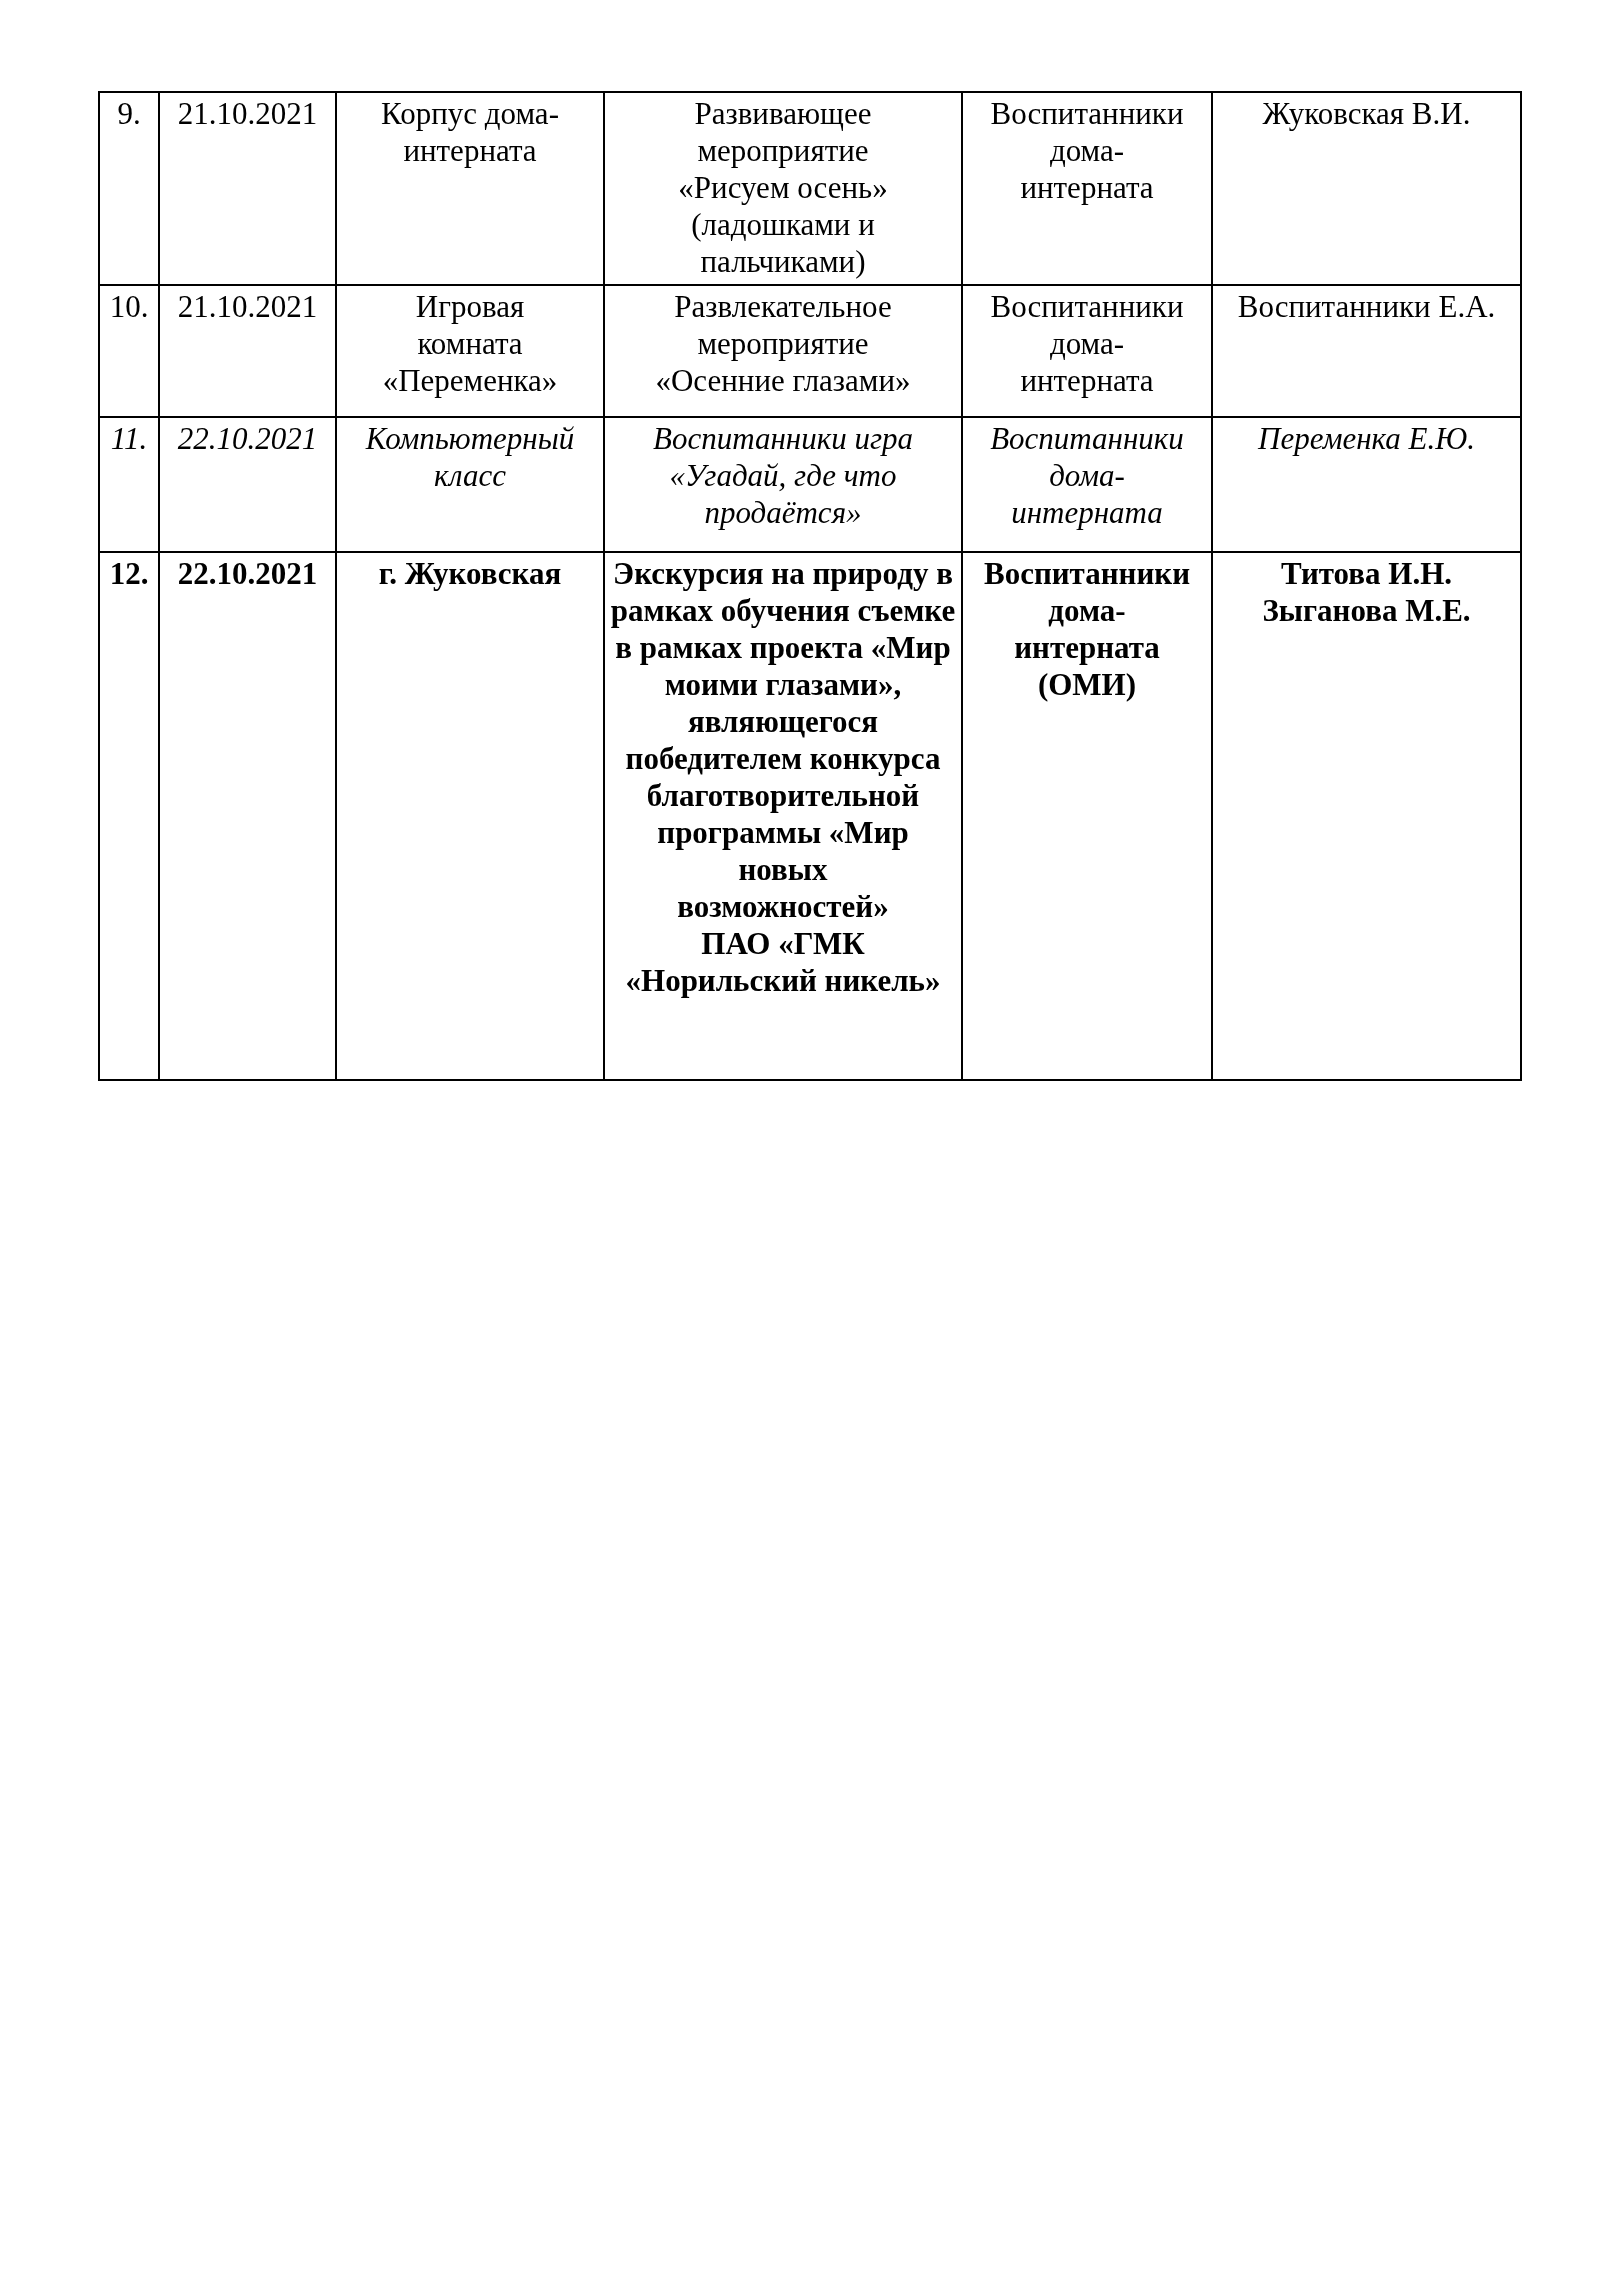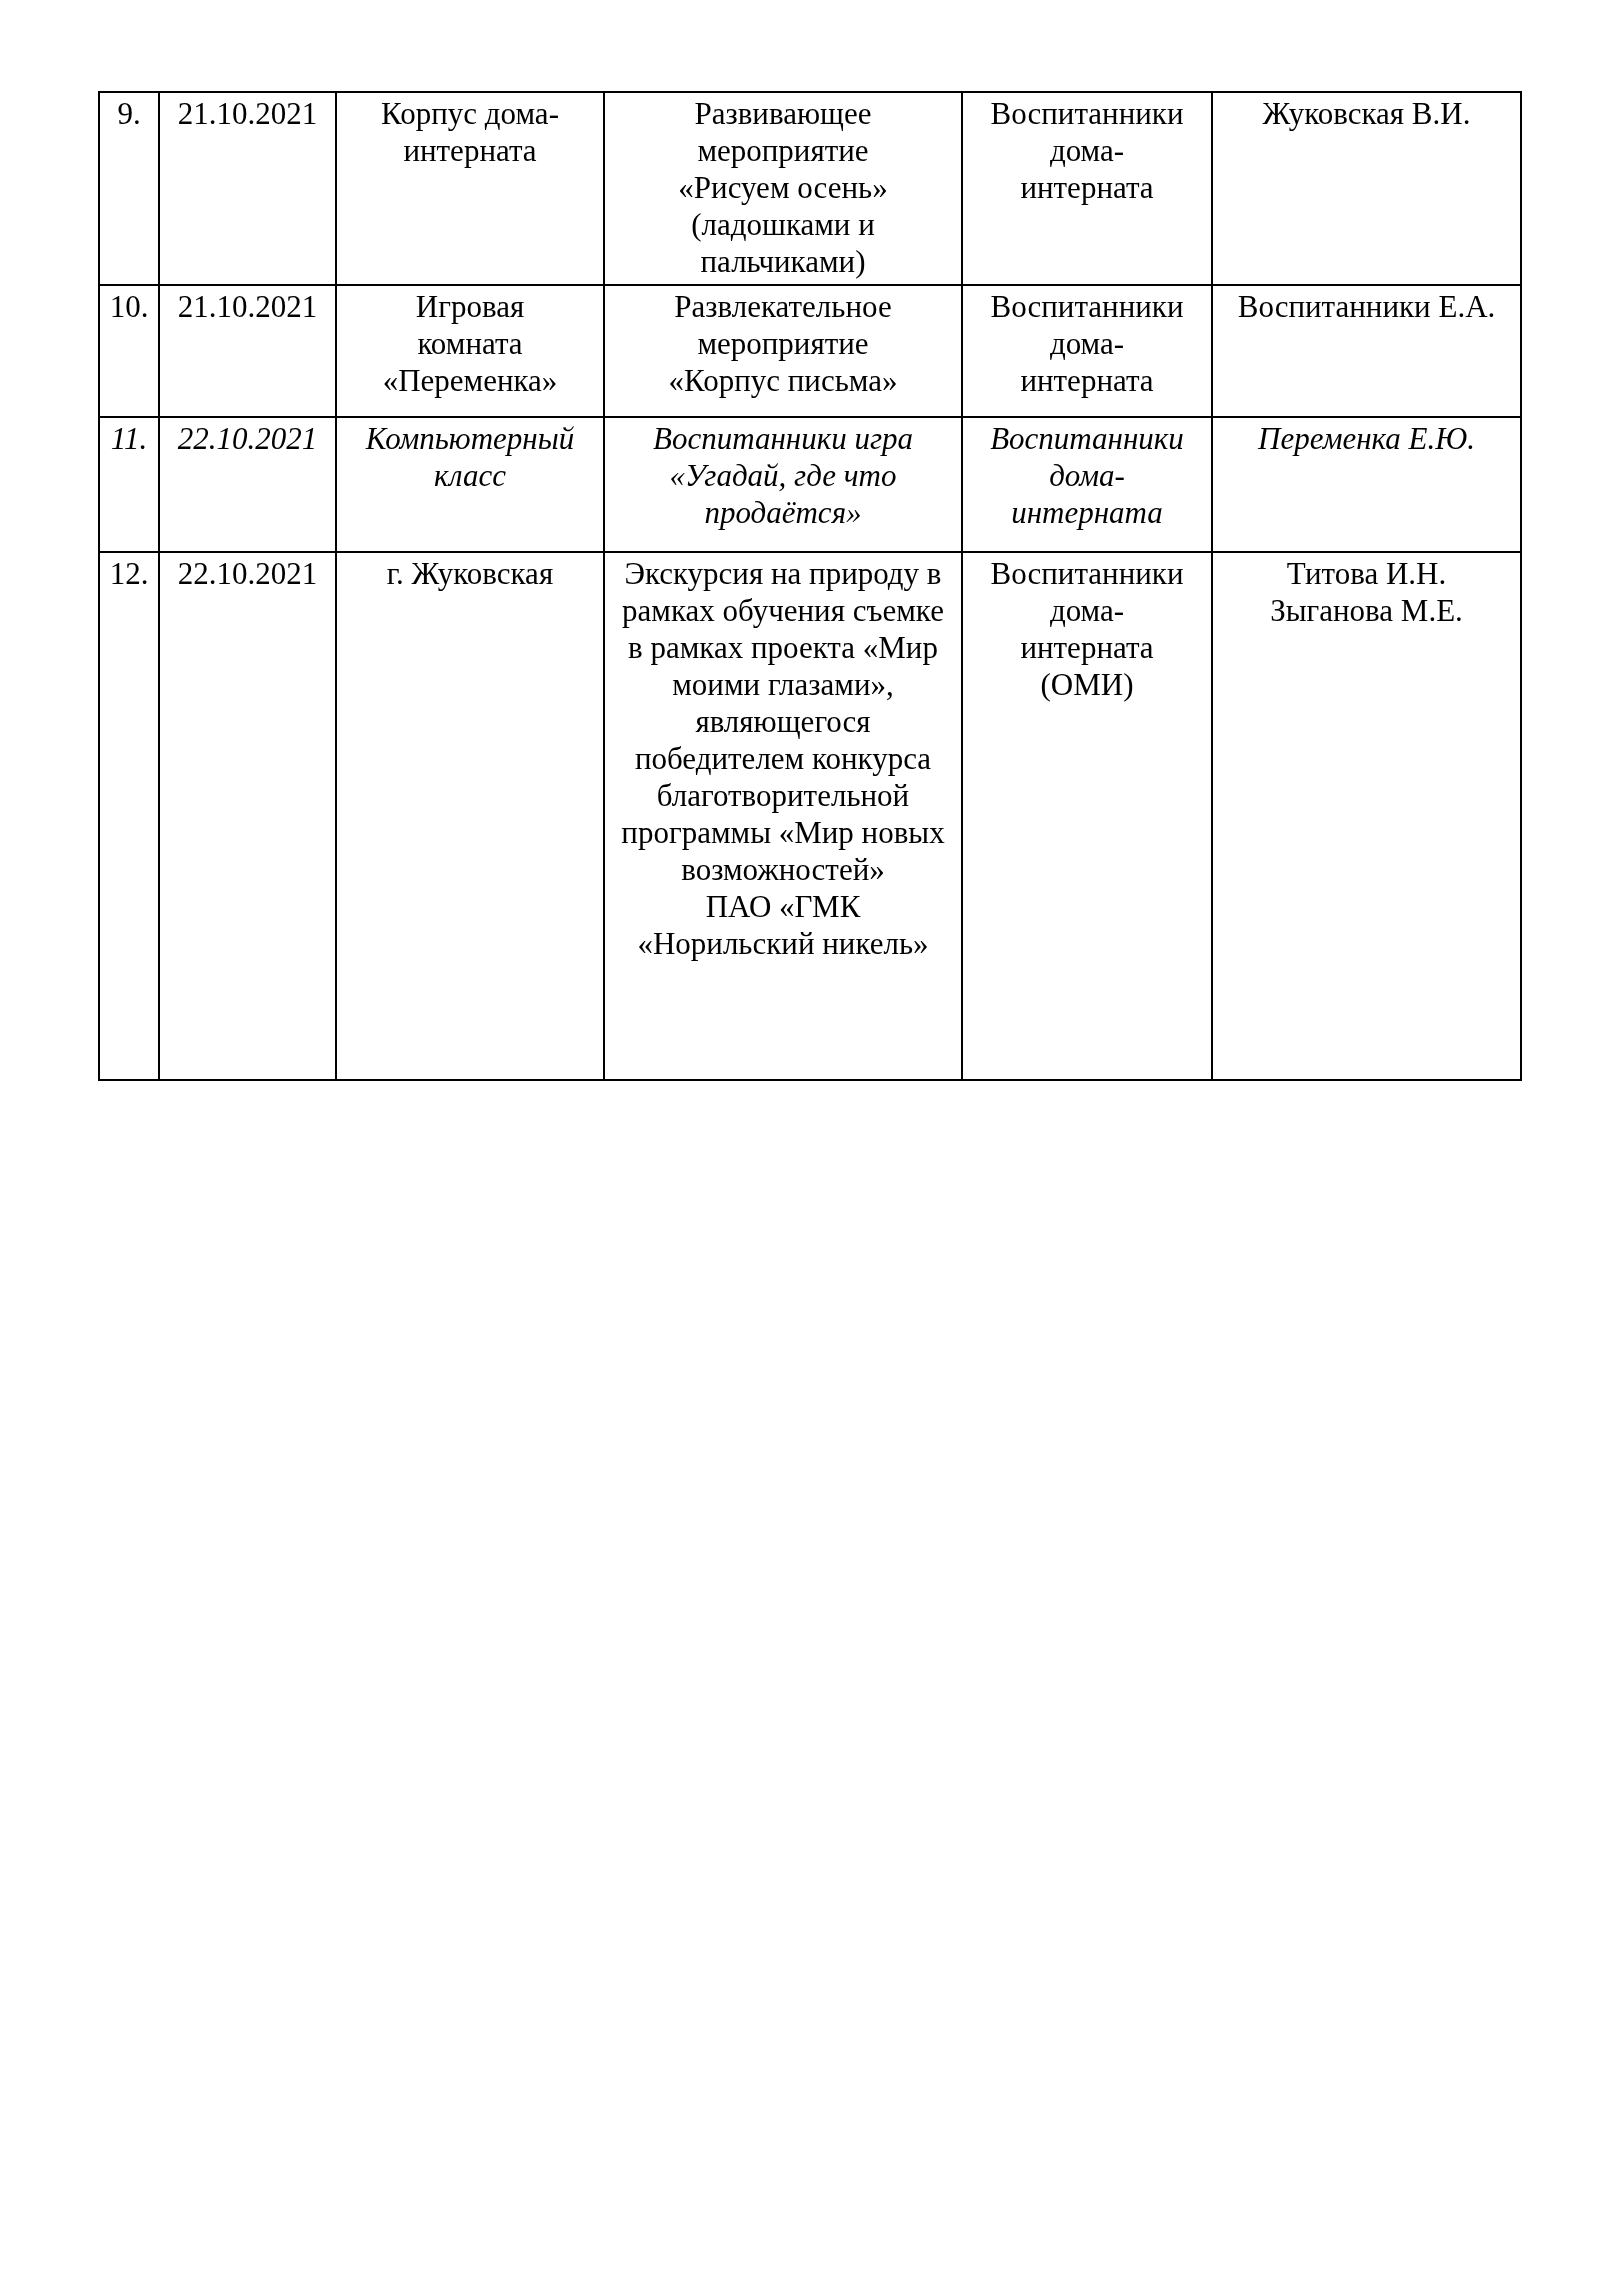--- a/index.html
+++ b/index.html
@@ -31,21 +31,21 @@
     box-sizing: border-box;
     overflow: hidden;
     color: #000000;
     font-size: 31px;
     line-height: 37px;
     white-space: pre-line;
   }
   tr.r9  { height: 193px; }
   tr.r10 { height: 132px; border-radius: 9px; }
   tr.r11 { height: 135px; font-style: italic; }
-  tr.r12 { height: 528px; }
+  tr.r12 { height: 528px; font-weight: bold; }
   col.c-num  { width: 60px; }
   col.c-date { width: 177px; }
   col.c-loc  { width: 268px; }
   col.c-evt  { width: 358px; }
   col.c-part { width: 250px; }
   col.c-resp { width: 309px; }
 </style>
 </head>
 <body>
 
@@ -76,21 +76,21 @@
         <td>Жуковская В.И.</td>
       </tr>
       <tr class="r10">
         <td>10.</td>
         <td>21.10.2021</td>
         <td>Игровая
 комната
 «Переменка»</td>
         <td>Развлекательное
 мероприятие
-«Корпус письма»</td>
+«Осенние глазами»</td>
         <td>Воспитанники
 дома-
 интерната</td>
         <td>Воспитанники Е.А.</td>
       </tr>
       <tr class="r11">
         <td>11.</td>
         <td>22.10.2021</td>
         <td>Компьютерный
 класс</td>

